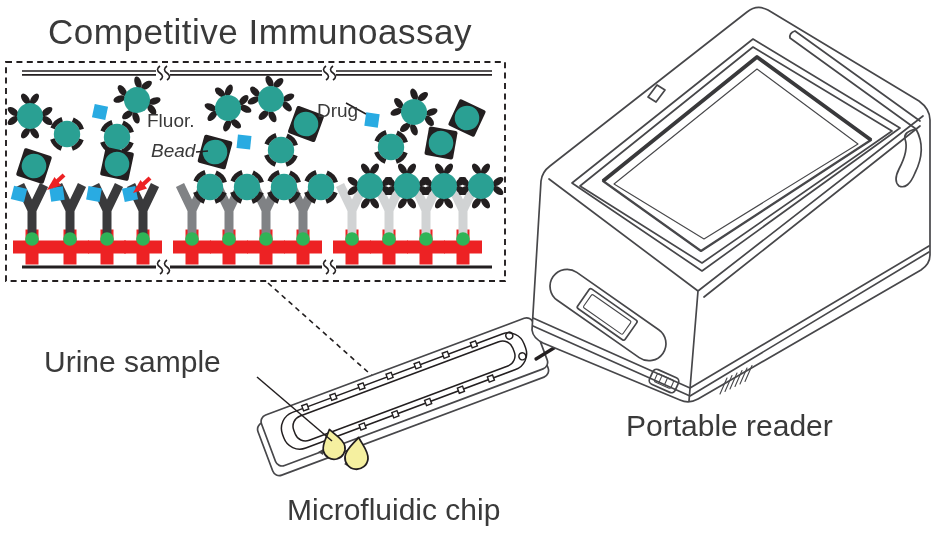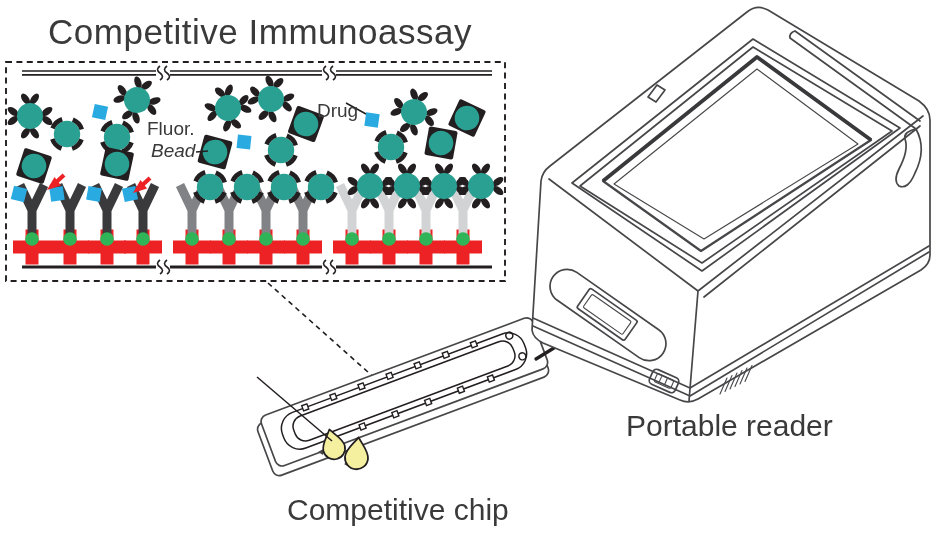--- a/index.html
+++ b/index.html
@@ -1,21 +1,21 @@
 <!DOCTYPE html>
 <html style="--bead-teal: #2aa093; --drug-blue: #29abe2; --surface-red: #ed2224; --linker-green: #2fb457; --antibody-black: #3a3a3c; --antibody-gray: #808285; --antibody-lightgray: #d1d3d4; --droplet-yellow: #f5f0a0; --line-dark: #231f20; --text-dark: #3a3a3a;"><head>
 <meta charset="utf-8">
 <style>
   html,body{margin:0;padding:0;background:#ffffff;}
   #canvas{position:relative;width:938px;height:534px;background:#fff;overflow:hidden;
           font-family:"Liberation Sans", sans-serif;color:var(--text-dark,#3a3a3a);}
   #figure-svg{position:absolute;left:0;top:0;}
   .lbl{position:absolute;white-space:nowrap;color:var(--text-dark,#3a3a3a);}
   #title{left:48px;top:12px;width:424px;text-align:center;font-size:35px;letter-spacing:.5px;}
-  #lbl-fluor1{left:147px;top:118px;font-size:19px;}
+  #lbl-fluor1{left:147px;top:110px;font-size:19px;}
   #lbl-fluor2{left:151px;top:140px;font-size:19px;font-style:italic;}
   #lbl-drug{left:317px;top:83px;font-size:19px;margin-top:17px;}
   #lbl-urine{left:44px;top:345px;font-size:30px;}
   #lbl-chip{left:287px;top:493px;font-size:30px;}
   #lbl-reader{left:626px;top:409px;font-size:30px;}
 
   
   .c-teal{fill:var(--bead-teal);}
   .c-dark{fill:var(--line-dark);}
   .c-blue{fill:var(--drug-blue);}
@@ -252,16 +252,17 @@
     </g>
     <path class="rln rlnThin" d="M720,394 L727,378 M725,391.5 L732,375.5 M730,389 L737,373 M735,386.5 L742,370.5
              M740,384 L747,368 M745,381.5 L752,365.5"></path>
   </g>
 </svg>
 
 <div class="lbl" id="title">Competitive Immunoassay</div>
 <div class="lbl" id="lbl-fluor1">Fluor.</div>
 <div class="lbl" id="lbl-fluor2">Bead</div>
 <div class="lbl" id="lbl-drug">Drug</div>
-<div class="lbl" id="lbl-chip">Competitive chip</div>
+<div class="lbl" id="lbl-urine">Urine sample</div>
+<div class="lbl" id="lbl-chip">Microfluidic chip</div>
 <div class="lbl" id="lbl-reader">Portable reader</div>
 
 </div>
 
 </body></html>

